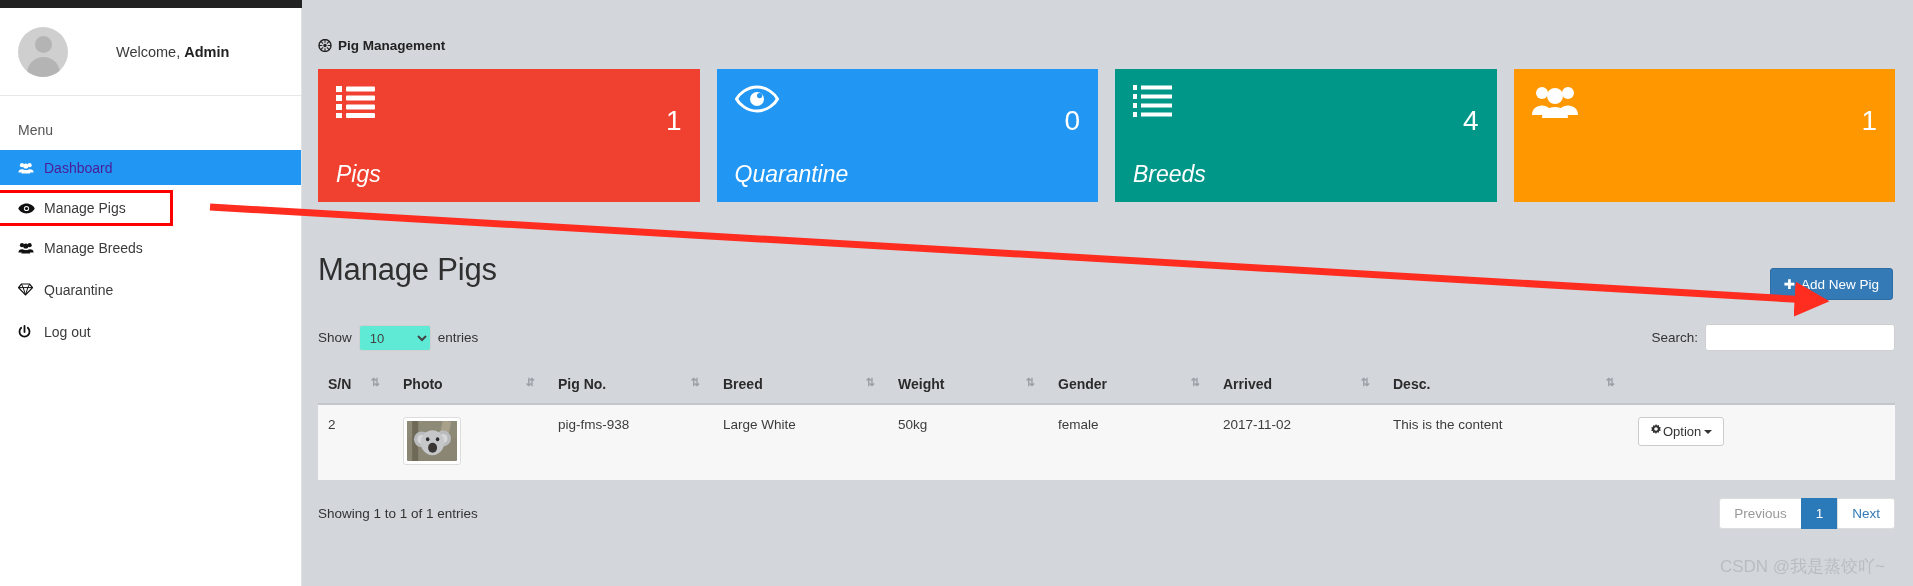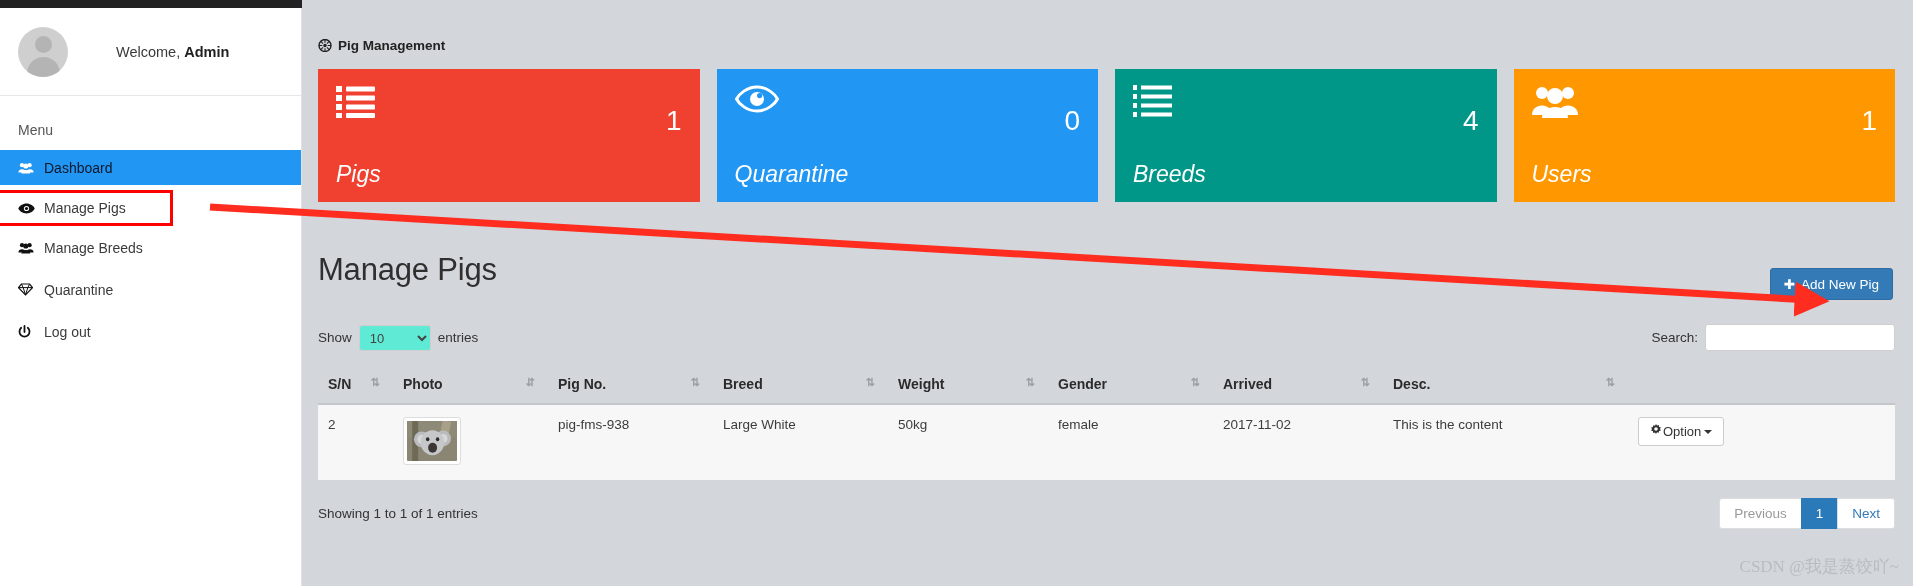--- a/index.html
+++ b/index.html
@@ -94,21 +94,21 @@
     display: inline-flex;
     align-items: center;
     justify-content: flex-start;
     flex: 0 0 auto;
     font-size: 13px;
     line-height: 1;
   }
   .menu-item .mi-label { margin-left: 4px; }
   .menu-item.active {
     background: #2196f3;
-    color: #0f172a;
+    color: #4c1d95;
   }
   .menu-item.active .mi-icon svg { fill: #ffffff; }
   .menu-item.spaced { margin-top: 7px; }
   .menu-item.highlighted {
     outline: 3px solid #ff0000;
     width: 170px;
     height: 30px;
     margin-top: 8px;
   }
 
@@ -317,25 +317,25 @@
   .pager .pg:first-child { border-radius: 3px 0 0 3px; margin-left: 0; color: #999; }
   .pager .pg:last-child { border-radius: 0 3px 3px 0; }
   .pager .pg.active {
     background: #2a7ab9;
     border-color: #2a7ab9;
     color: #ffffff;
   }
 
   .watermark {
     position: absolute;
-    right: 14px;
+    right: 28px;
     bottom: 8px;
     font-size: 17px;
     color: #b9bdc2;
-    font-family: Liberation Serif, serif;
+    font-family: Liberation Sans, sans-serif;
     white-space: nowrap;
   }
 
   
   .annot { position: absolute; left: 0; top: 0; width: 1913px; height: 586px; pointer-events: none; }
 </style>
 </head>
 <body>
 
 <div id="app">
@@ -488,21 +488,20 @@
                 <circle cx="10" cy="8" r="6" fill="#fff"></circle>
                 <circle cx="36" cy="8" r="6" fill="#fff"></circle>
                 <circle cx="23" cy="11" r="8" fill="#fff"></circle>
                 <path d="M0 30c0-6 4.5-9.5 10-9.5S20 24 20 30z" fill="#fff"></path>
                 <path d="M26 30c0-6 4.5-9.5 10-9.5S46 24 46 30z" fill="#fff"></path>
                 <path d="M10 33c0-7 6-11 13-11s13 4 13 11z" fill="#fff"></path>
               </svg>
           </span>
           <span class="card-count">1</span>
         </div>
-        <div class="card-title">Users</div>
       </div>
     </div>
 
     <div class="panel">
       <div class="panel-head">
         <div class="page-title">Manage Pigs</div>
         <button class="btn-add">
           <span>✚</span>
           <span>Add New Pig</span>
         </button>

